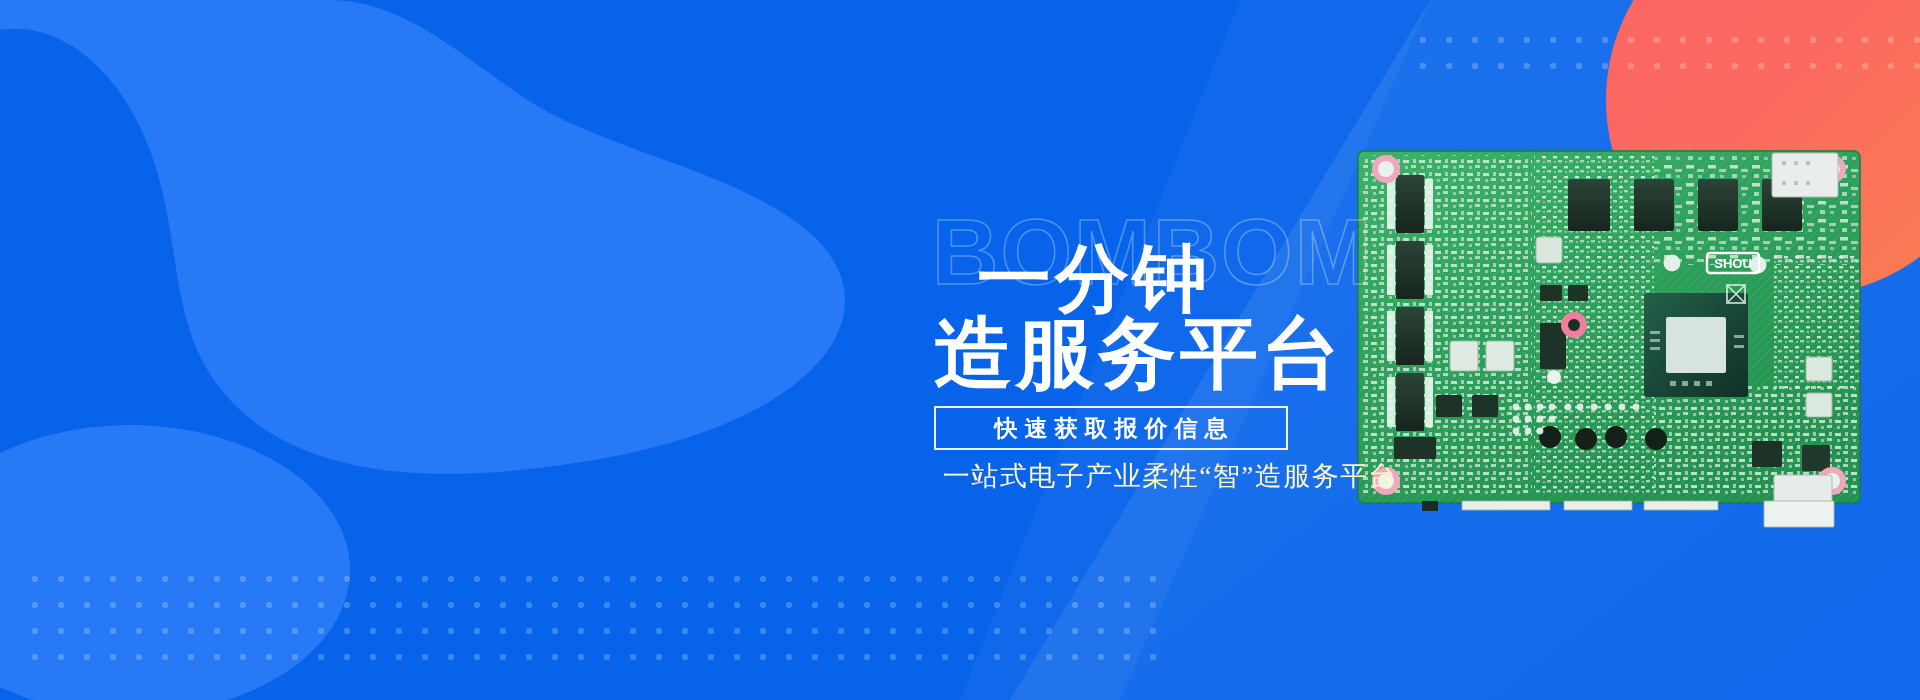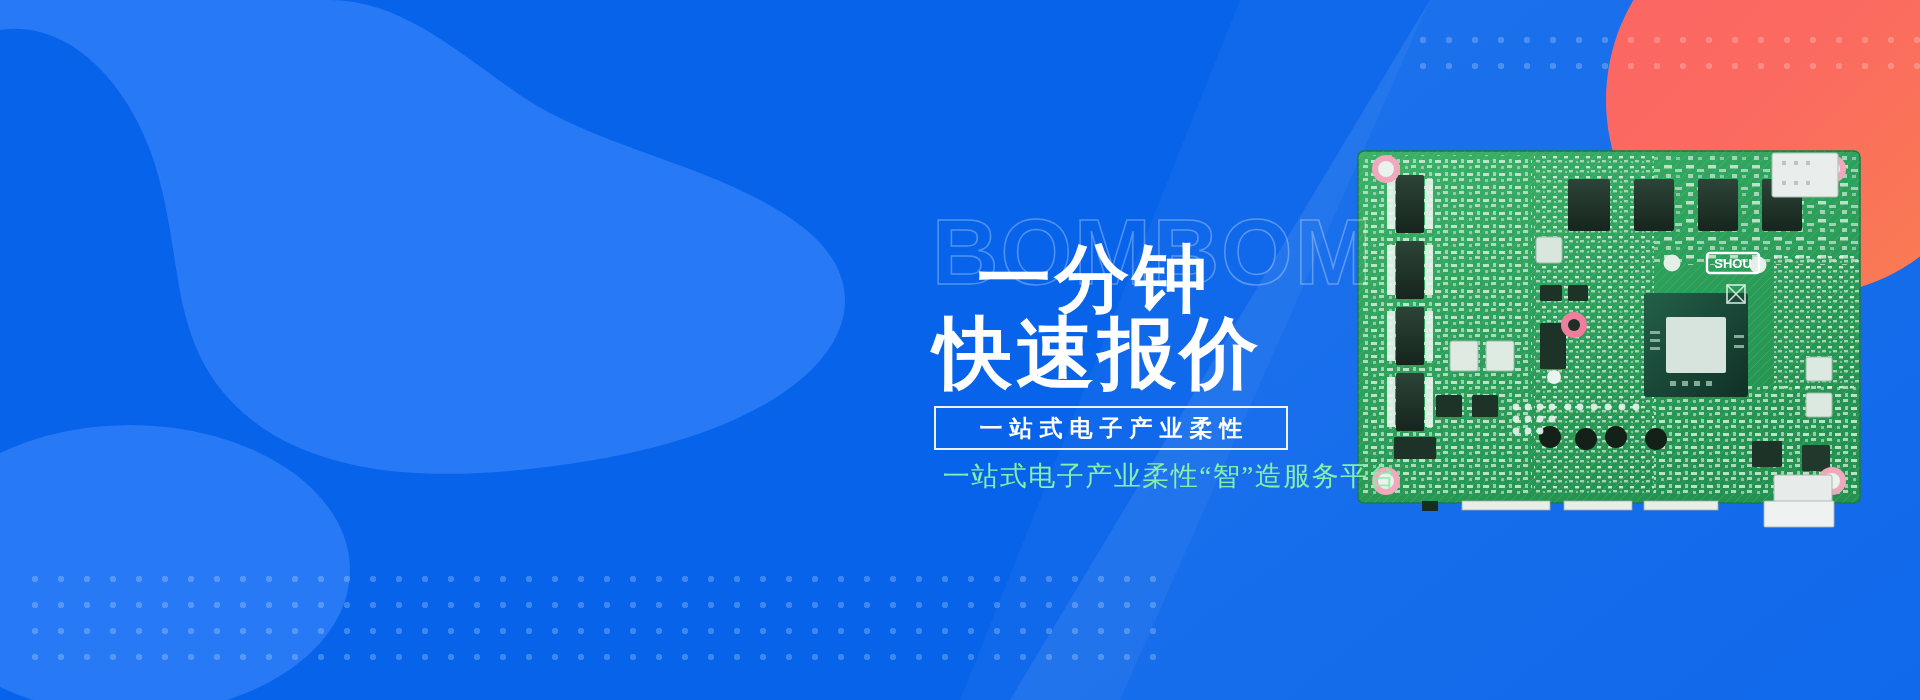--- a/index.html
+++ b/index.html
@@ -135,21 +135,21 @@
     text-indent: 7px;
     white-space: nowrap;
   }
 
   .subtitle {
     position: absolute;
     left: 0px;
     top: 268px;
     width: 660px;
     text-align: center;
-    color: #86efac;
+    color: #fef9c3;
     font-family: "Liberation Serif", "DejaVu Serif", serif;
     font-size: 27px;
     letter-spacing: 1.5px;
     white-space: nowrap;
   }
 </style>
 </head>
 <body>
 
 <div class="banner">
@@ -367,22 +367,22 @@
       </g>
     </svg>
   </div>
 
   <div class="text-block">
 
     <div class="watermark">BOMBOM</div>
 
     <div class="headline-1">一分钟</div>
 
-    <div class="headline-2">快速报价</div>
+    <div class="headline-2">造服务平台</div>
 
     <div class="cta-box">
-      <span class="cta-box-label">一站式电子产业柔性</span>
+      <span class="cta-box-label">快速获取报价信息</span>
     </div>
 
     <div class="subtitle">一站式电子产业柔性“智”造服务平台</div>
   </div>
 
 </div>
 
 </body></html>

